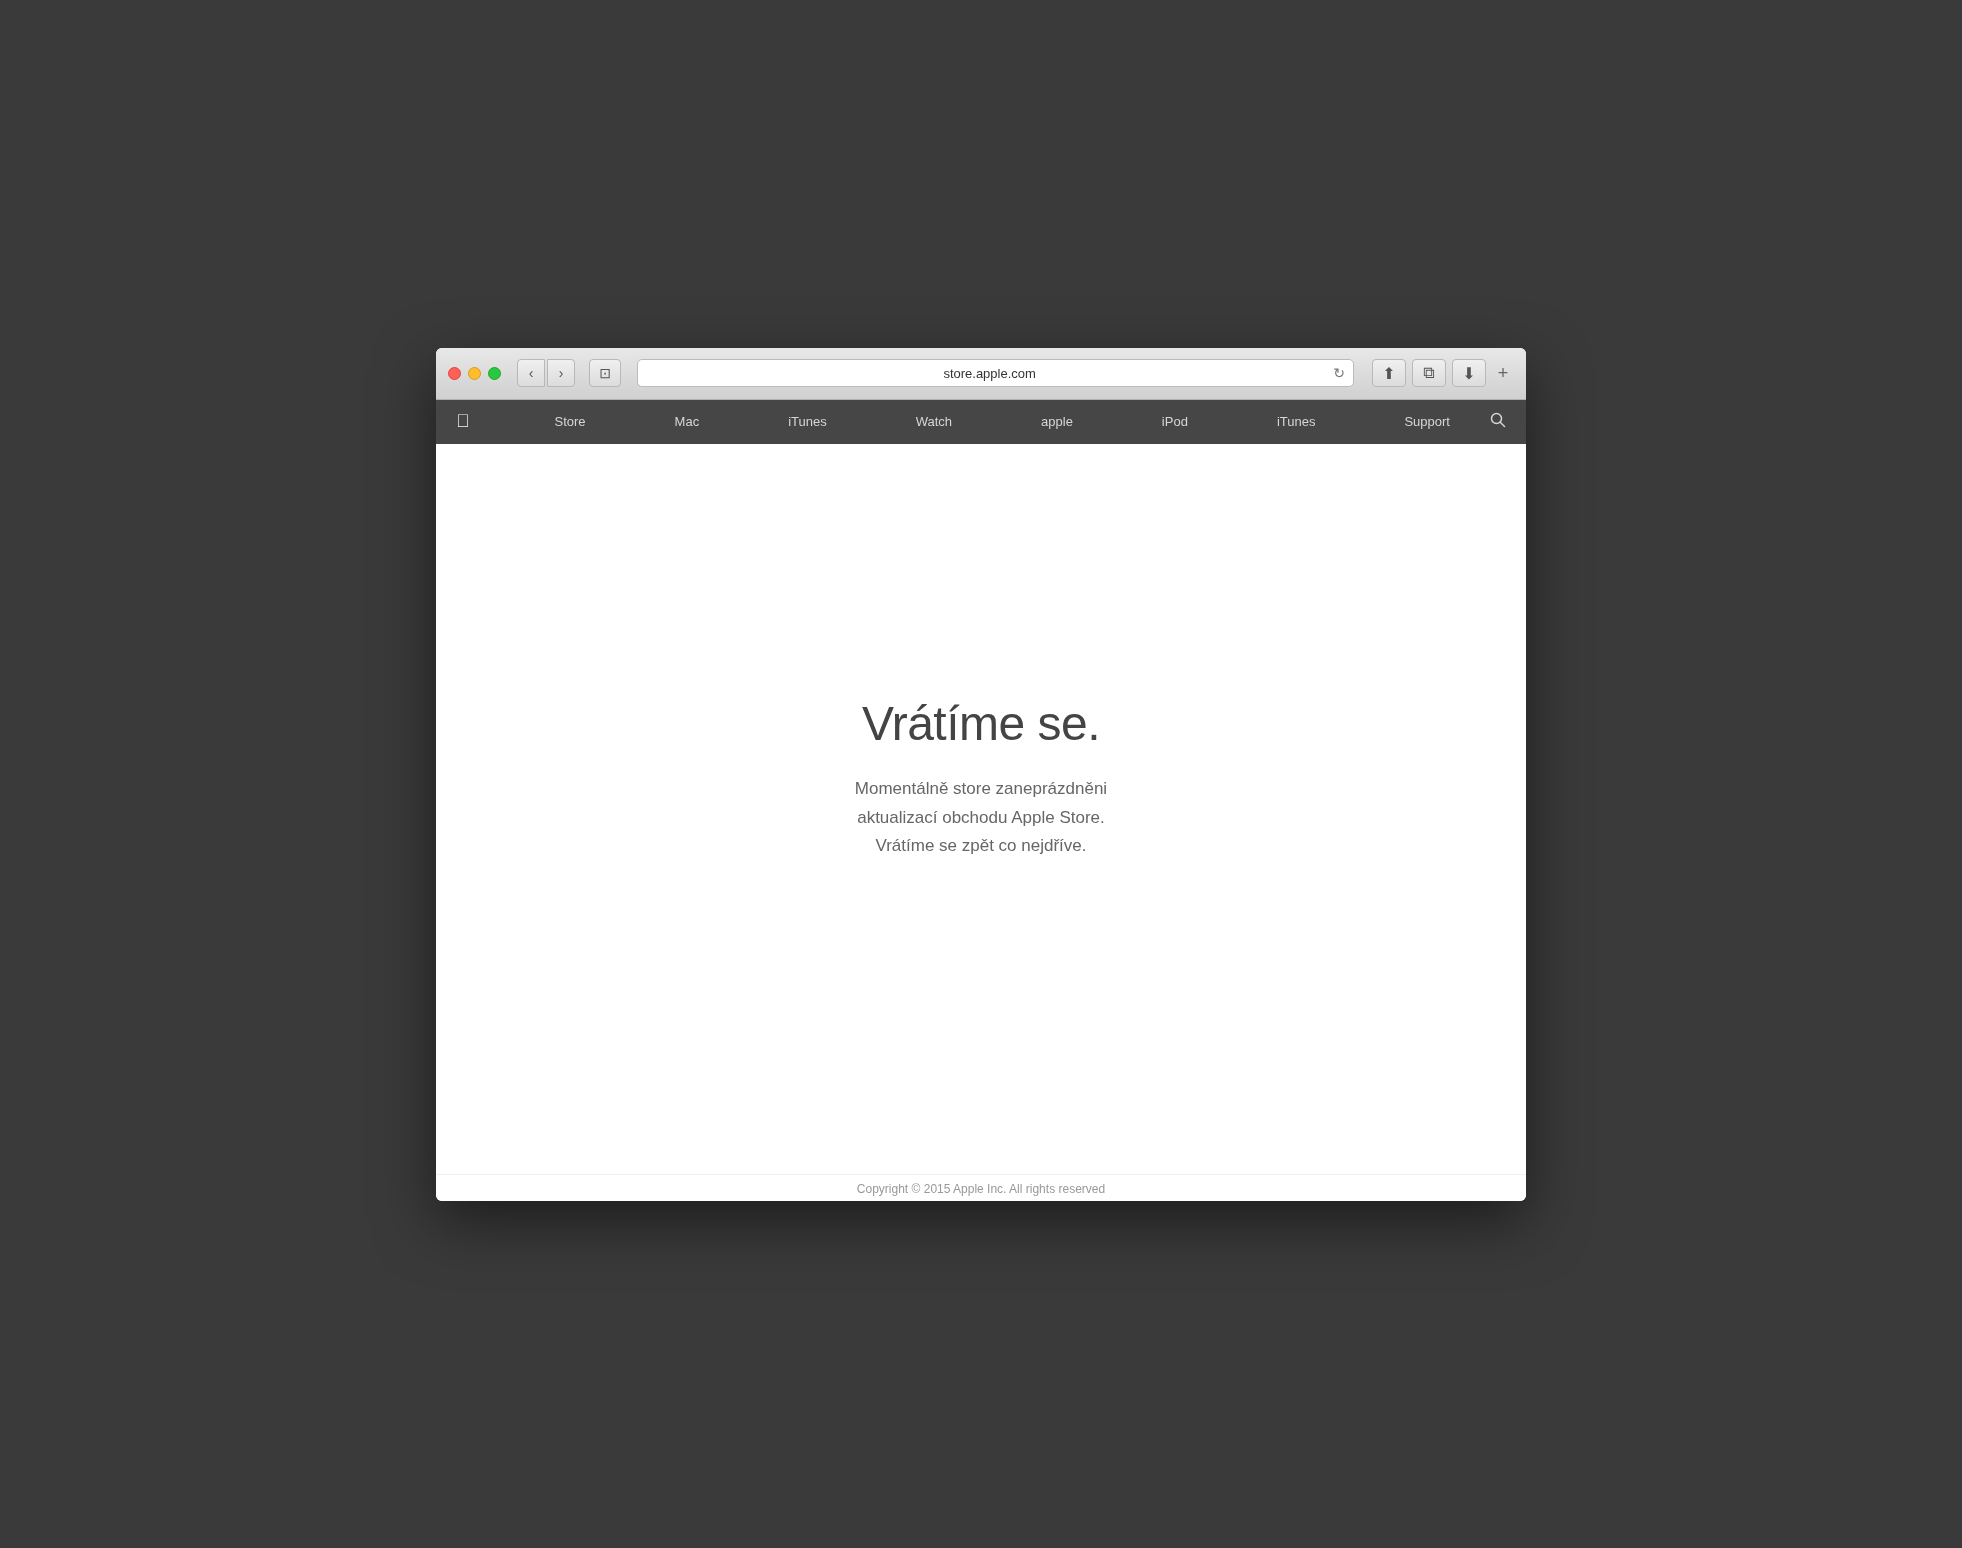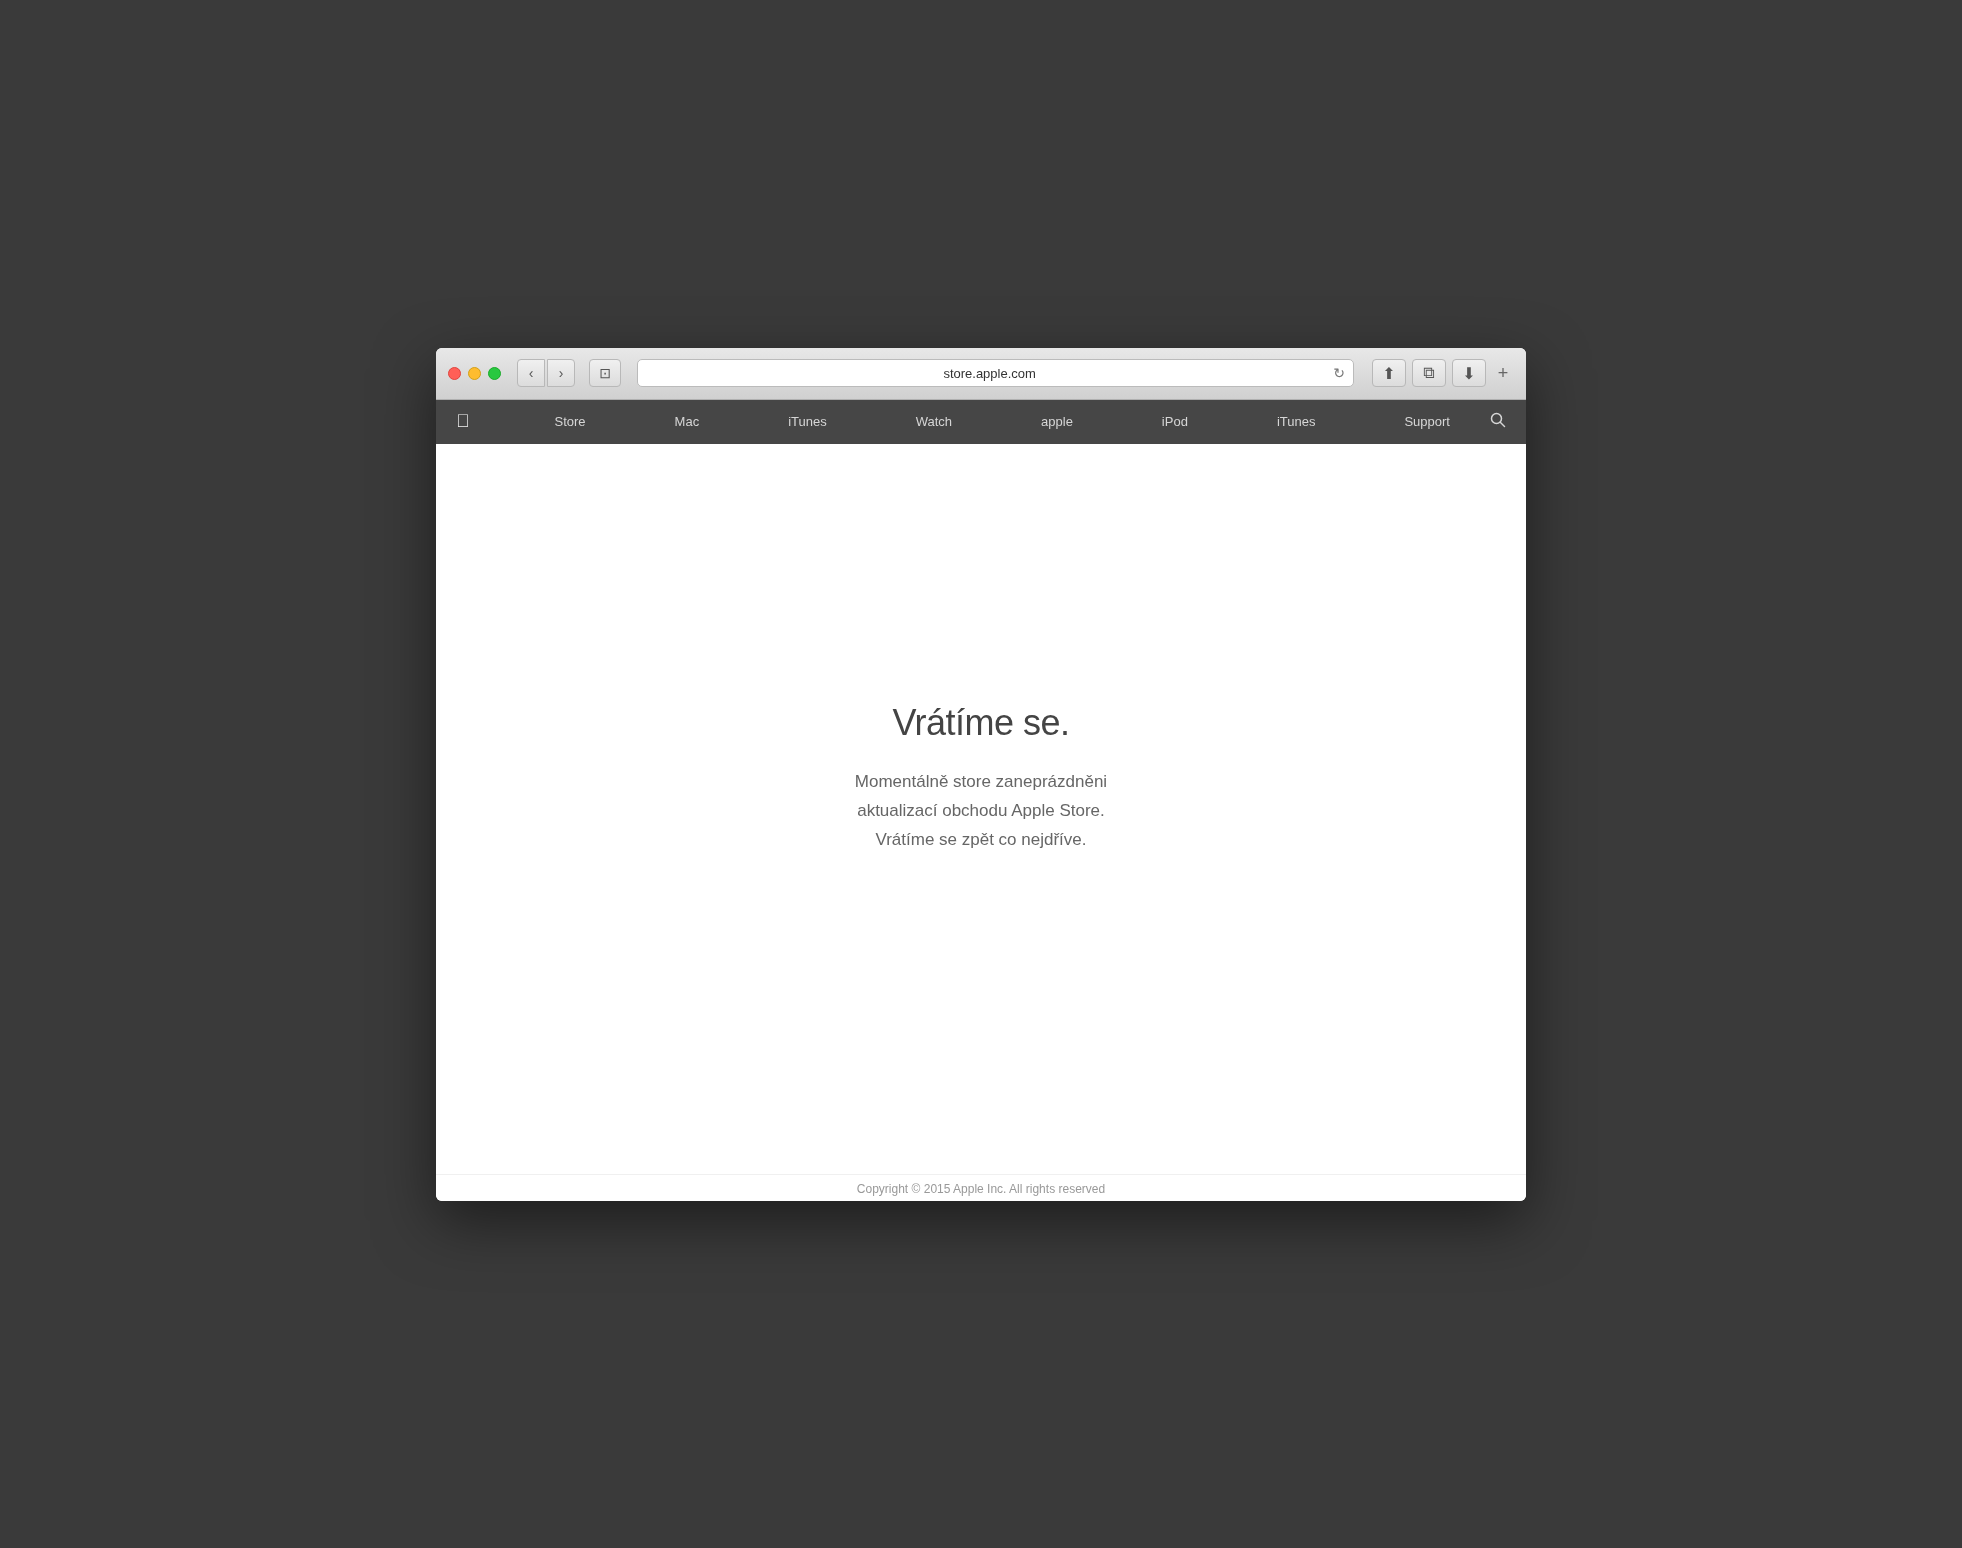--- a/index.html
+++ b/index.html
@@ -195,21 +195,21 @@
 
     .main-message-area {
       display: flex;
       flex-direction: column;
       align-items: center;
       text-align: center;
       margin-top: -60px;
     }
 
     .main-heading {
-      font-size: 36px;
+      font-size: 48px;
       font-weight: 300;
       color: #444;
       margin-bottom: 24px;
       letter-spacing: -0.5px;
     }
 
     .sub-text {
       font-size: 17px;
       color: #666;
       line-height: 1.7;

